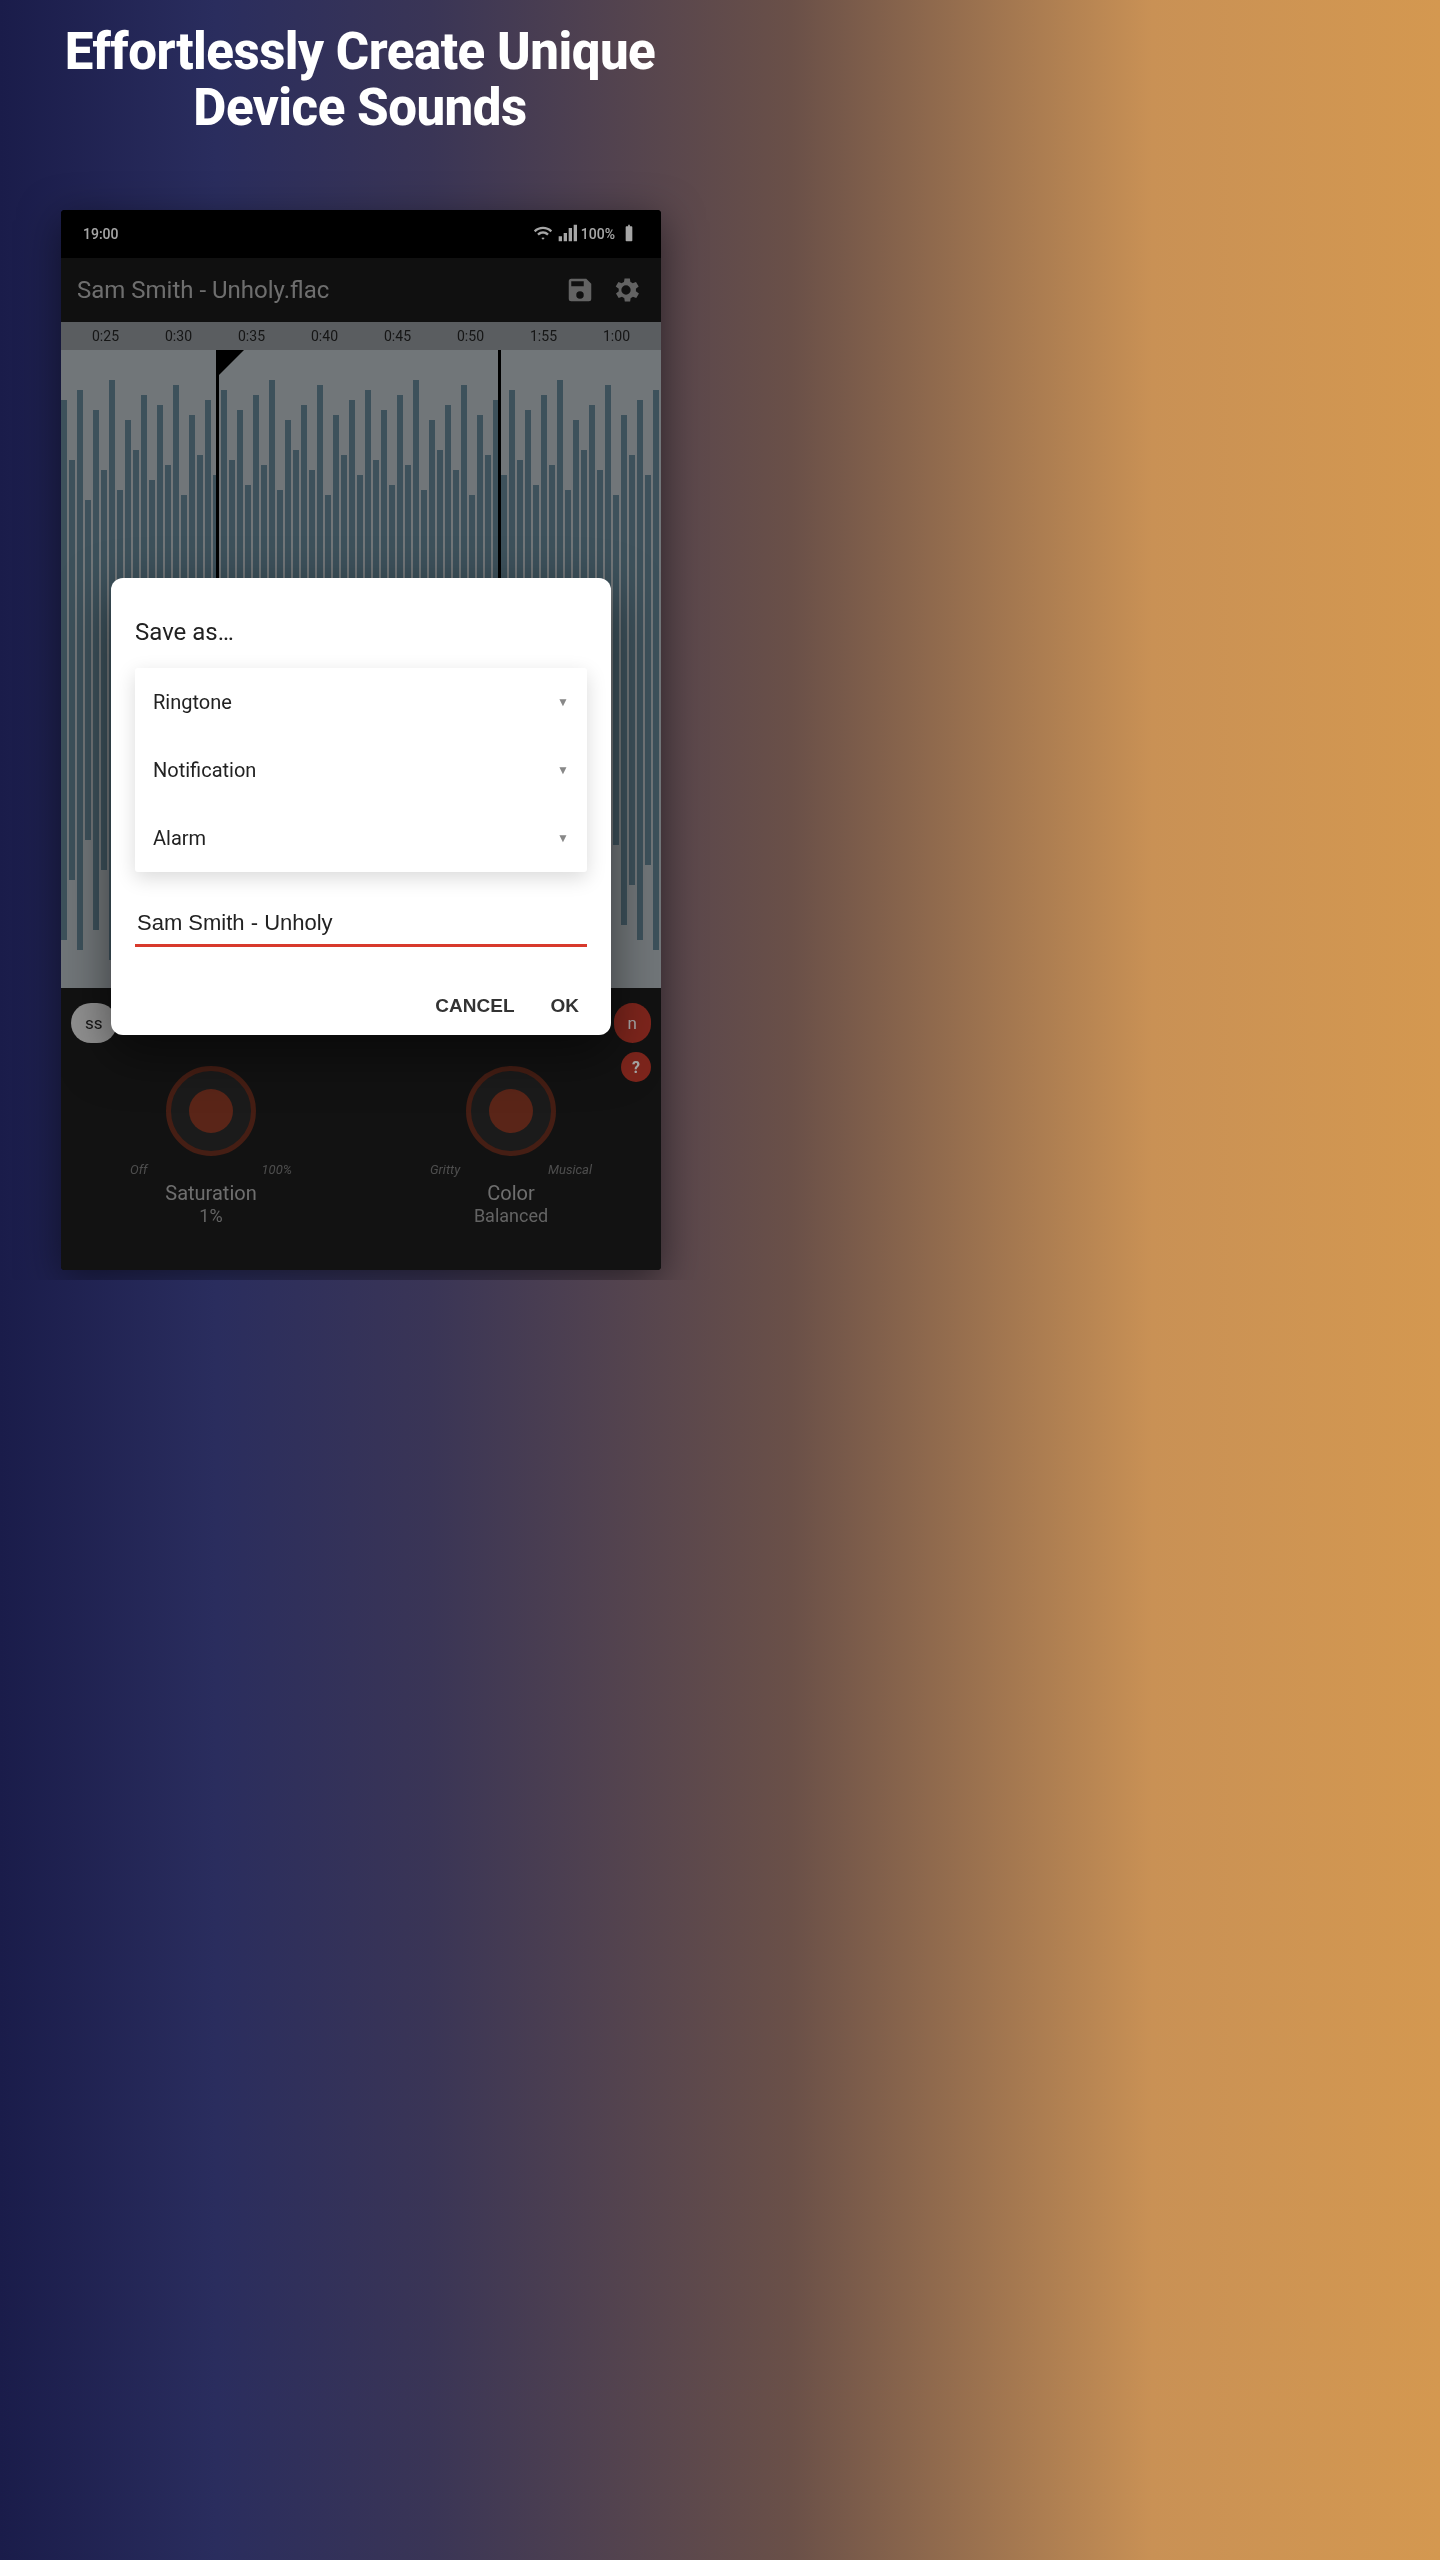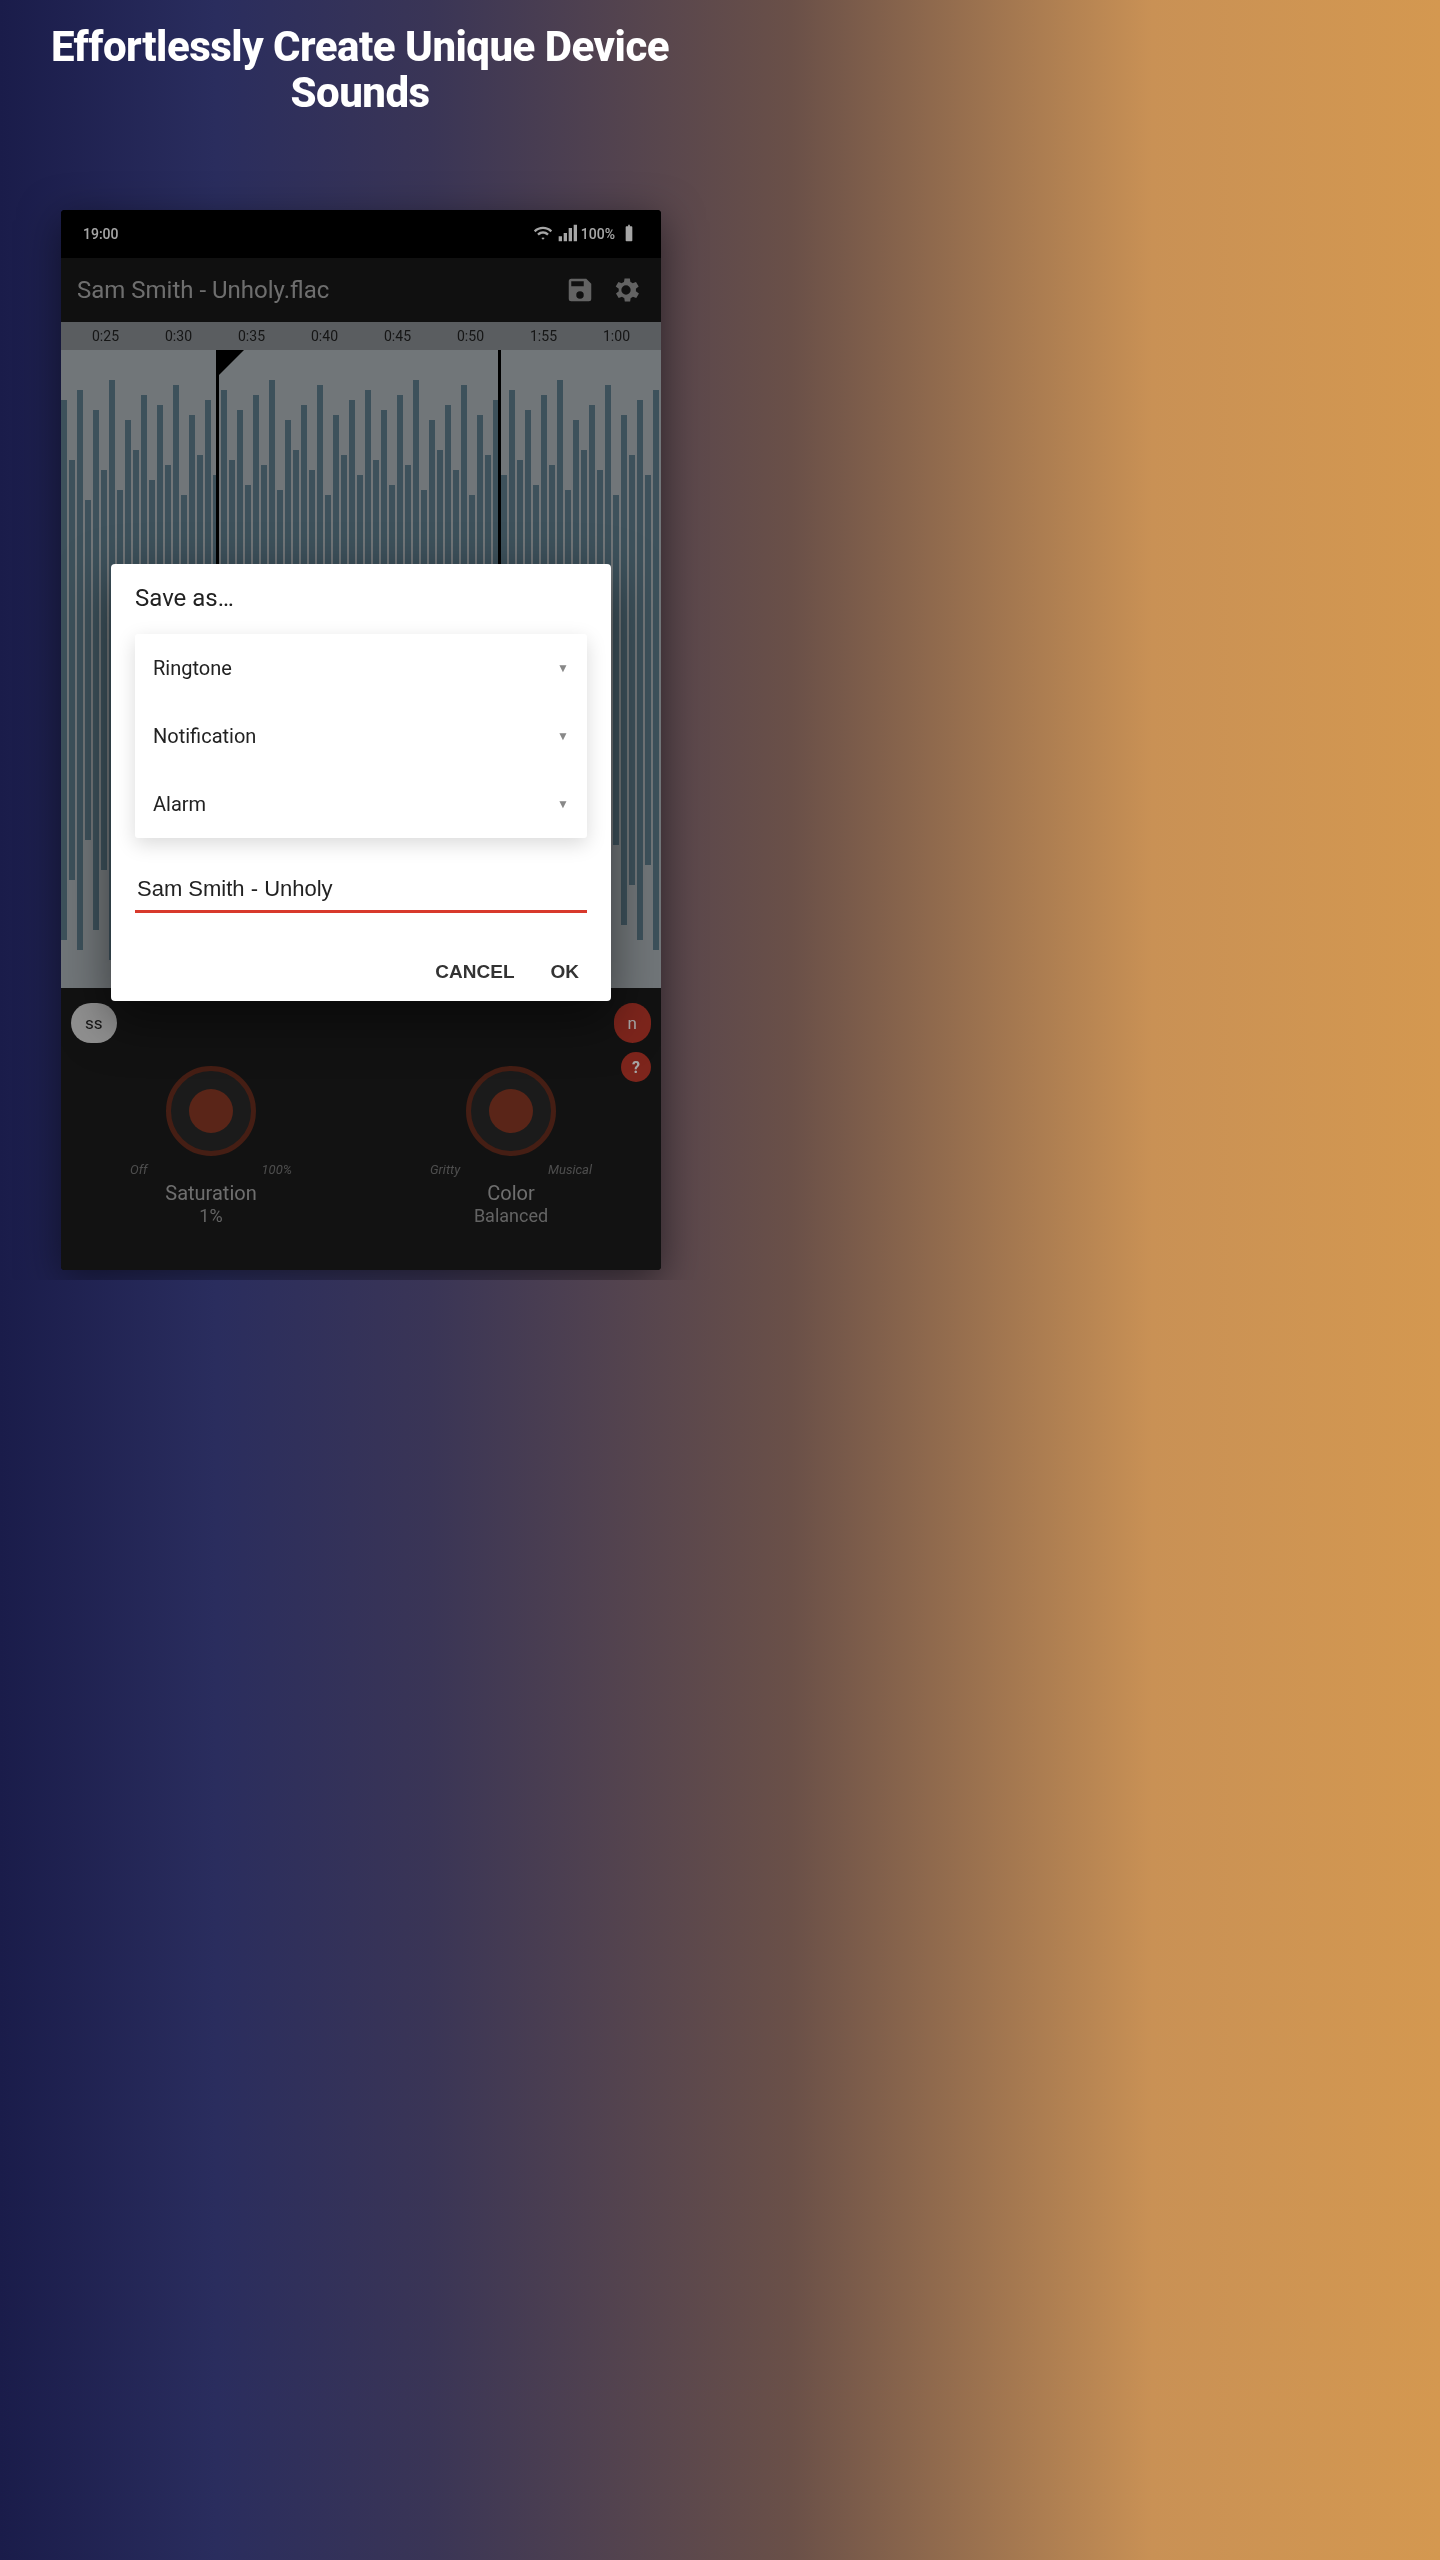--- a/index.html
+++ b/index.html
@@ -7,21 +7,21 @@
   body {
     font-family: -apple-system, BlinkMacSystemFont, "Segoe UI", Roboto, Arial, sans-serif;
     background: linear-gradient(90deg, #1a1c4a 0%, #2a2d5e 15%, #3a3556 30%, #6a5048 55%, #c99155 80%, #d49850 100%);
     width: 720px;
     height: 1280px;
     overflow: hidden;
     position: relative;
   }
   .promo-title {
     color: #ffffff;
-    font-size: 42px;
+    font-size: 51px;
     font-weight: 800;
     text-align: center;
     line-height: 1.1;
     padding: 24px 10px 20px;
     letter-spacing: -0.5px;
   }
   .phone {
     position: absolute;
     left: 61px;
     top: 210px;
@@ -151,24 +151,24 @@
 
   
   .dialog-scrim {
     position: absolute;
     inset: 0;
     background: rgba(0,0,0,0.35);
   }
   .dialog {
     position: absolute;
     left: 50px; right: 50px;
-    top: 354px;
+    top: 368px;
     background: #fff;
-    border-radius: 4px;
-    padding: 20px 24px 18px;
+    border-radius: 12px;
+    padding: 40px 24px 18px;
     box-shadow: 0 18px 50px rgba(0,0,0,0.5);
   }
   .dialog-title { font-size: 24px; color: #222; margin-bottom: 22px; }
   .dropdown-list {
     background: #fff;
     box-shadow: 0 6px 20px rgba(0,0,0,0.15);
     border-radius: 3px;
     margin-bottom: 30px;
   }
   .dropdown-item {

